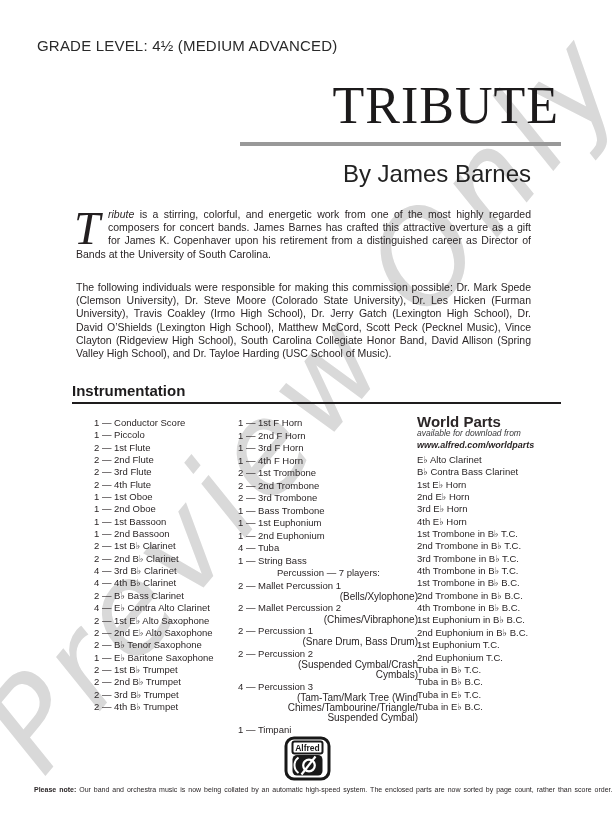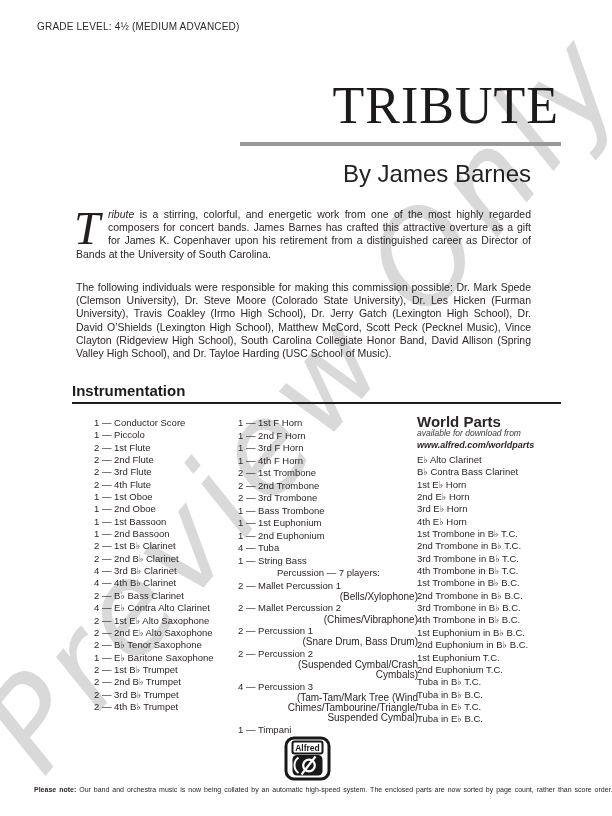--- a/index.html
+++ b/index.html
@@ -15,22 +15,22 @@
     position:absolute;left:10px;top:688px;z-index:0;
     transform-origin:0 50%;
     transform:rotate(-50deg);
     font-style:italic;
     font-size:125px;line-height:125px;height:125px;
     letter-spacing:8px;white-space:nowrap;
     color:#d9d9d9;
     font-family:"DejaVu Sans","Liberation Sans",sans-serif;
   }
   .grade{
-    position:absolute;left:37px;top:21px;
-    font-size:10px;letter-spacing:.2px;color:#2a2a2a;
+    position:absolute;left:37px;top:37px;
+    font-size:15px;letter-spacing:.2px;color:#2a2a2a;
   }
   .title{
     position:absolute;top:80px;left:0;width:531px;margin:0;
     text-align:right;
     font-family:"Liberation Serif","DejaVu Serif",serif;
     font-weight:500;font-size:52px;line-height:1.0;letter-spacing:1px;
     color:#1c1a1b;
     padding-left:28px;
   }
   .title-rule{
@@ -234,21 +234,20 @@
           <div class="li">2nd Trombone in B♭ T.C.</div>
 
           <div class="li">3rd Trombone in B♭ T.C.</div>
 
           <div class="li">4th Trombone in B♭ T.C.</div>
 
           <div class="li">1st Trombone in B♭ B.C.</div>
 
           <div class="li">2nd Trombone in B♭ B.C.</div>
 
-          <div class="li">3rd Trombone in B♭ B.C.</div>
 
           <div class="li">4th Trombone in B♭ B.C.</div>
 
           <div class="li">1st Euphonium in B♭ B.C.</div>
 
           <div class="li">2nd Euphonium in B♭ B.C.</div>
 
           <div class="li">1st Euphonium T.C.</div>
 
           <div class="li">2nd Euphonium T.C.</div>

